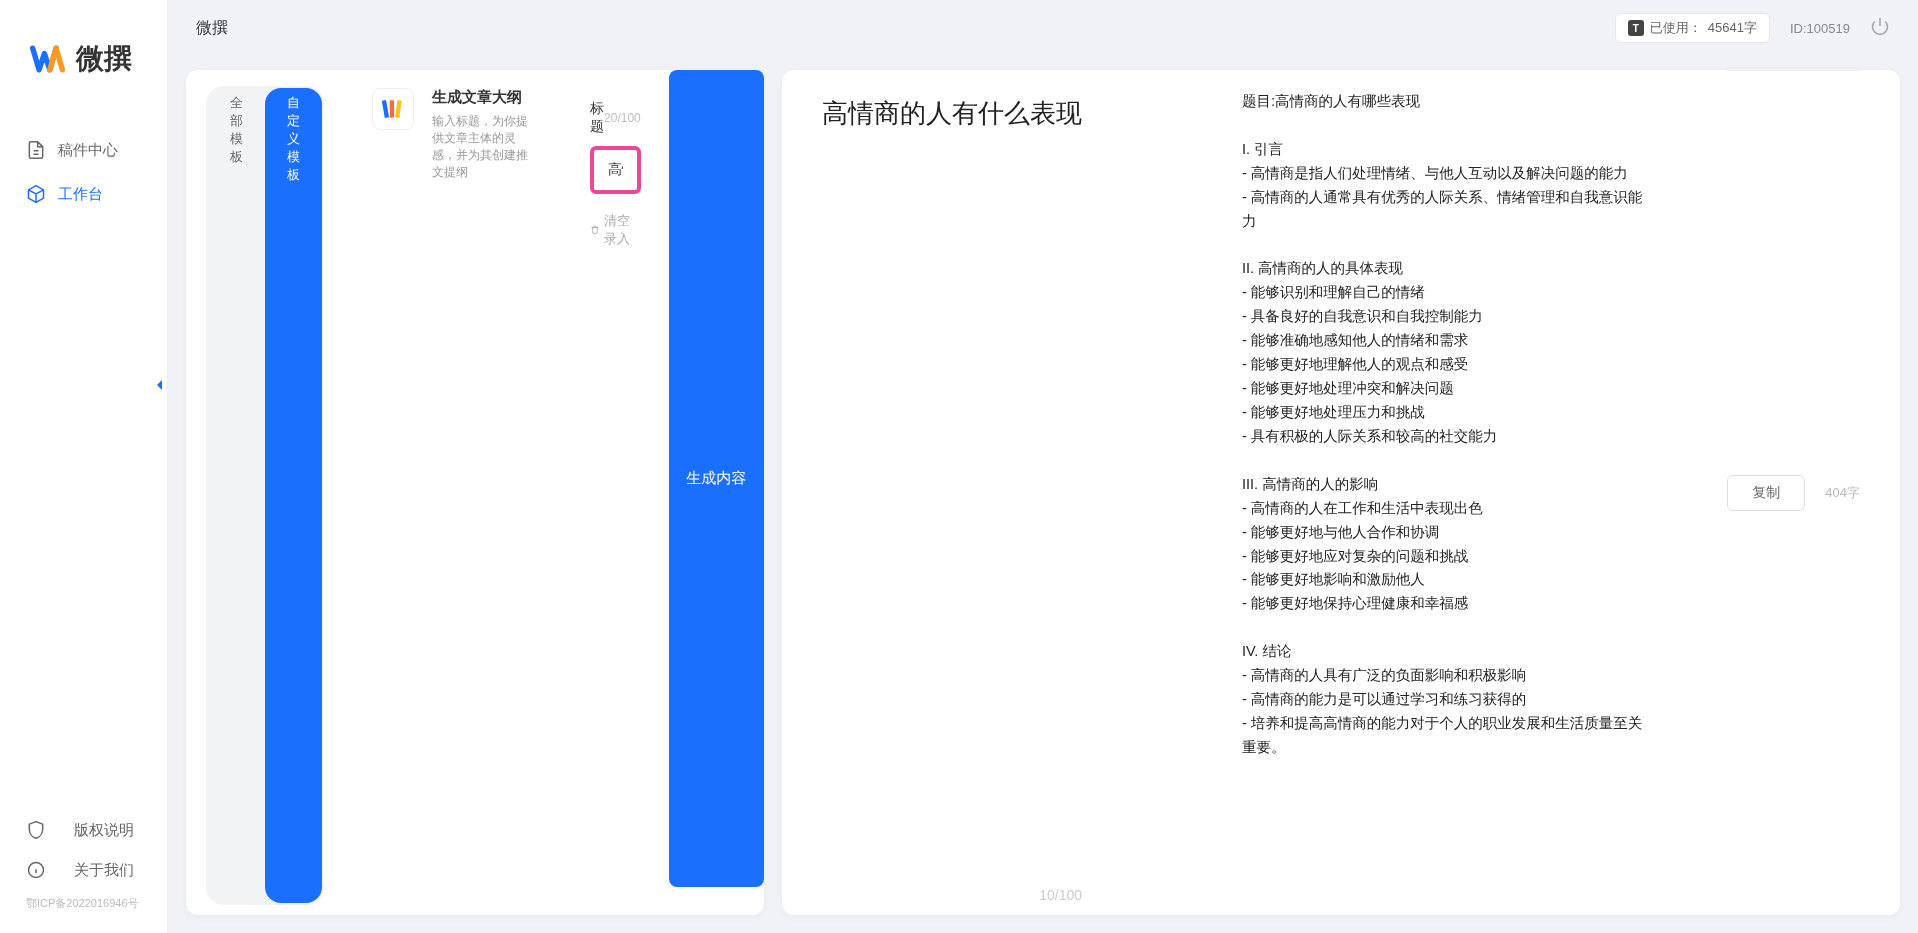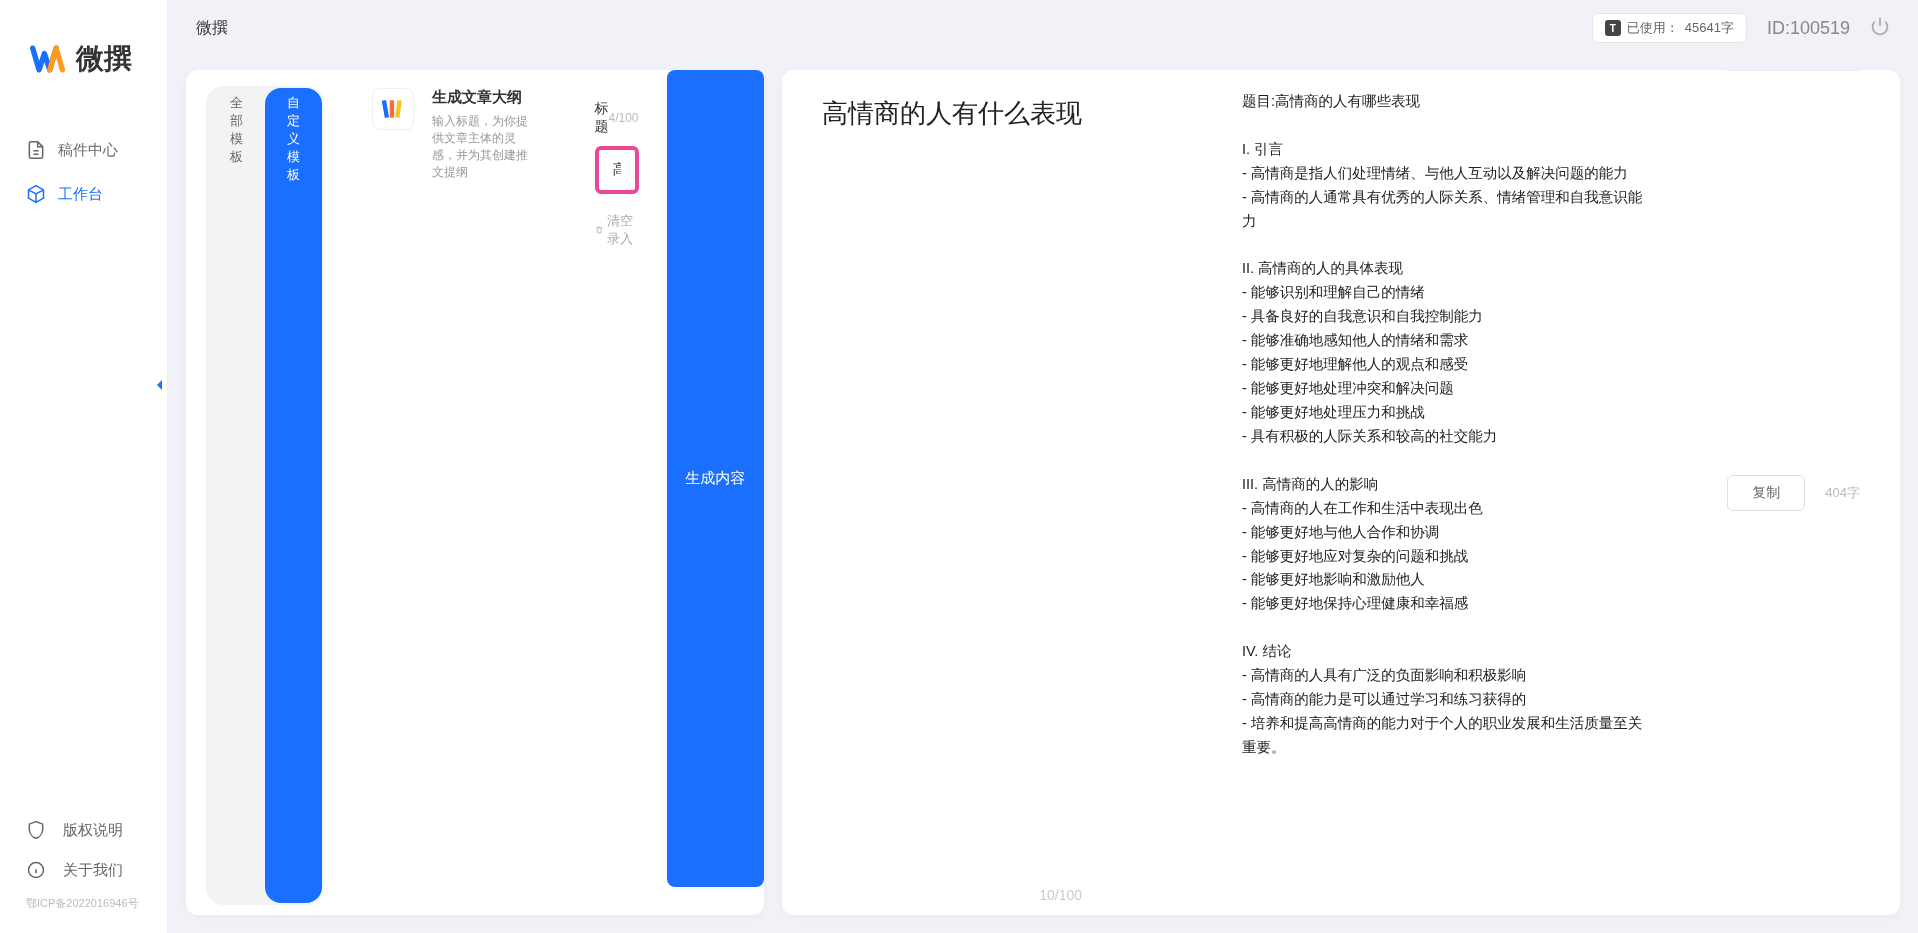--- a/index.html
+++ b/index.html
@@ -53,21 +53,21 @@
       color: #1b6fff;
     }
     .nav-item svg { width: 20px; height: 20px; flex-shrink: 0; }
     .sidebar-bottom {
       padding: 0 0 12px;
     }
     .bottom-item {
       display: flex;
       align-items: center;
       padding: 10px 26px;
-      gap: 17px;
+      gap: 28px;
       cursor: pointer;
       font-size: 15px;
       color: #666;
     }
     .icp {
       padding: 6px 26px 10px;
       font-size: 11px;
       color: #bbb;
     }
     .collapse-handle {
@@ -118,21 +118,21 @@
       color: #fff;
       border-radius: 3px;
       width: 16px;
       height: 16px;
       display: inline-flex;
       align-items: center;
       justify-content: center;
       font-size: 10px;
       font-weight: bold;
     }
-    .id-label { font-size: 18px; color: #888; }
+    .id-label { font-size: 13px; color: #888; }
     .power-btn { cursor: pointer; color: #aaa; }
 
     
     .content {
       flex: 1;
       display: flex;
       padding: 14px 18px 18px;
       gap: 18px;
       min-height: 0;
     }
@@ -400,21 +400,21 @@
         </div>
         <div>
           <div class="card-title">生成文章大纲</div>
           <div class="card-desc">输入标题，为你提供文章主体的灵感，并为其创建推文提纲</div>
         </div>
       </div>
 
       <div class="form-section">
         <div class="label-row">
           <span class="label-text">标题</span>
-          <span class="char-count">4/100</span>
+          <span class="char-count">20/100</span>
         </div>
         <input class="title-input" value="高情商的人有什么表现？" style="">
         <div class="clear-btn">
           <svg width="14" height="14" viewBox="0 0 24 24" fill="none" stroke="currentColor" stroke-width="2">
               <path d="M3 6 h18 M8 6 V4 h8 v2 M6 6 l1 14 h10 l1 -14"></path>
             </svg>
           <span>清空录入</span>
         </div>
       </div>
 

